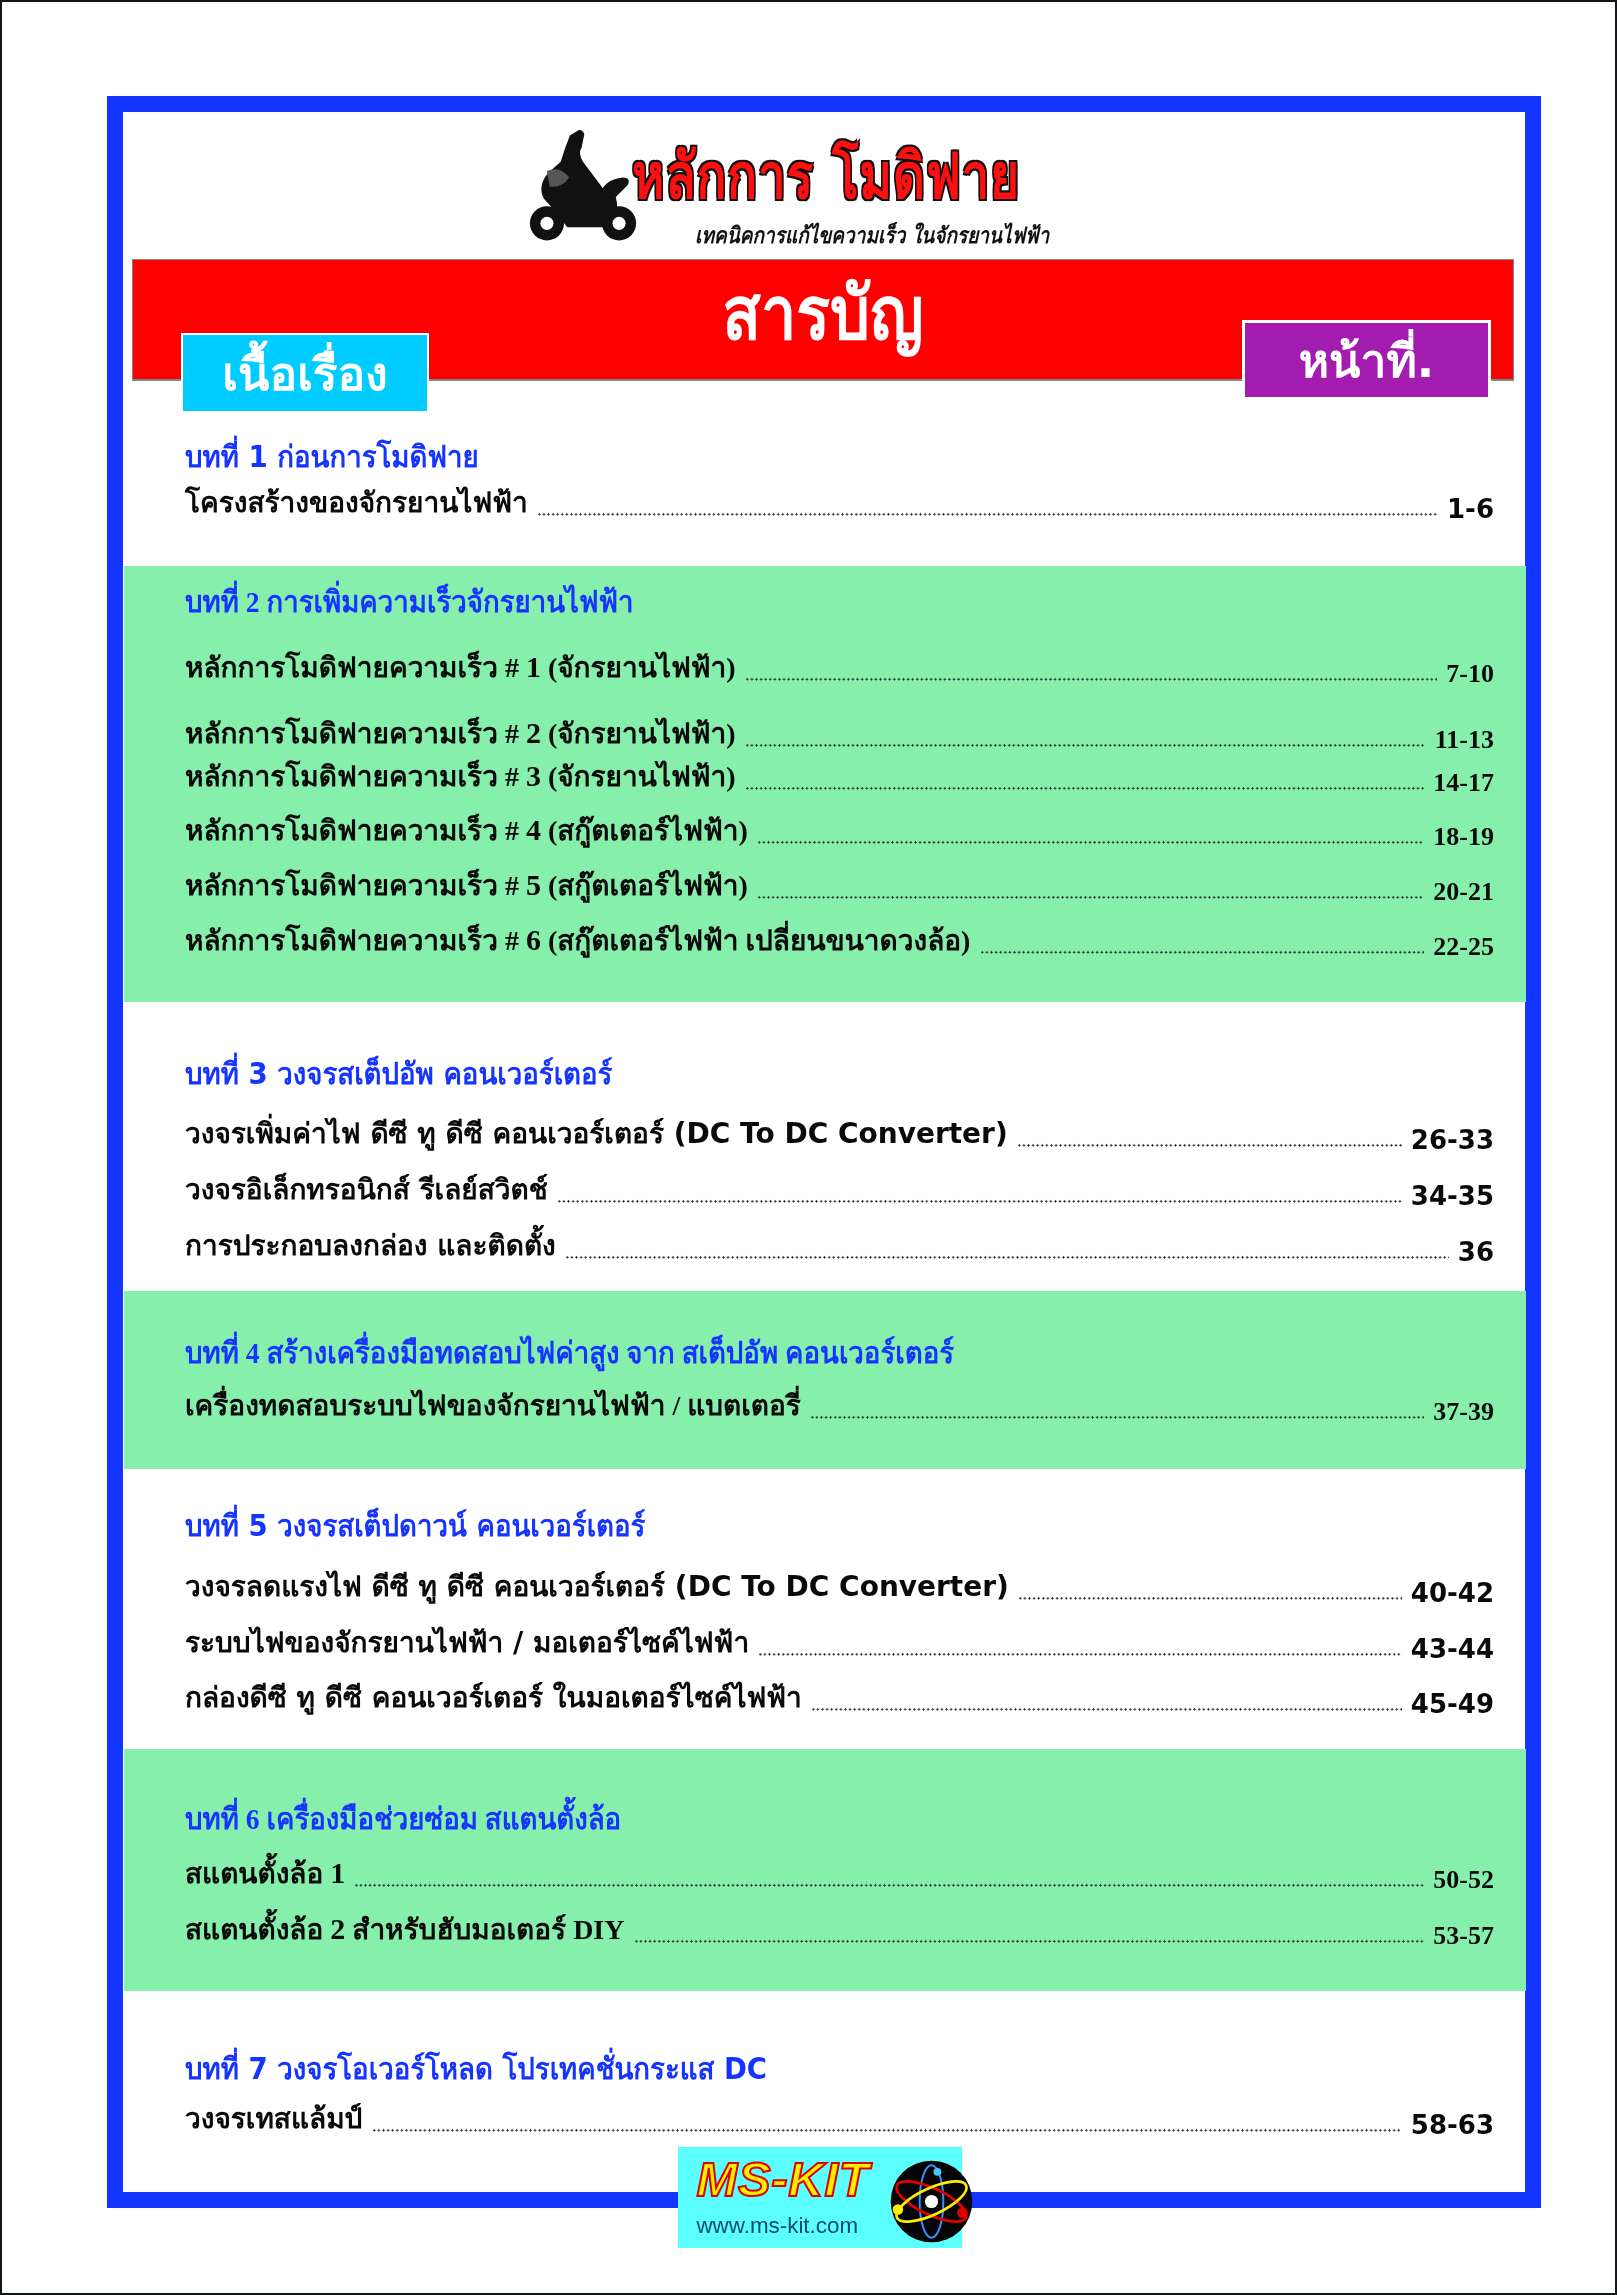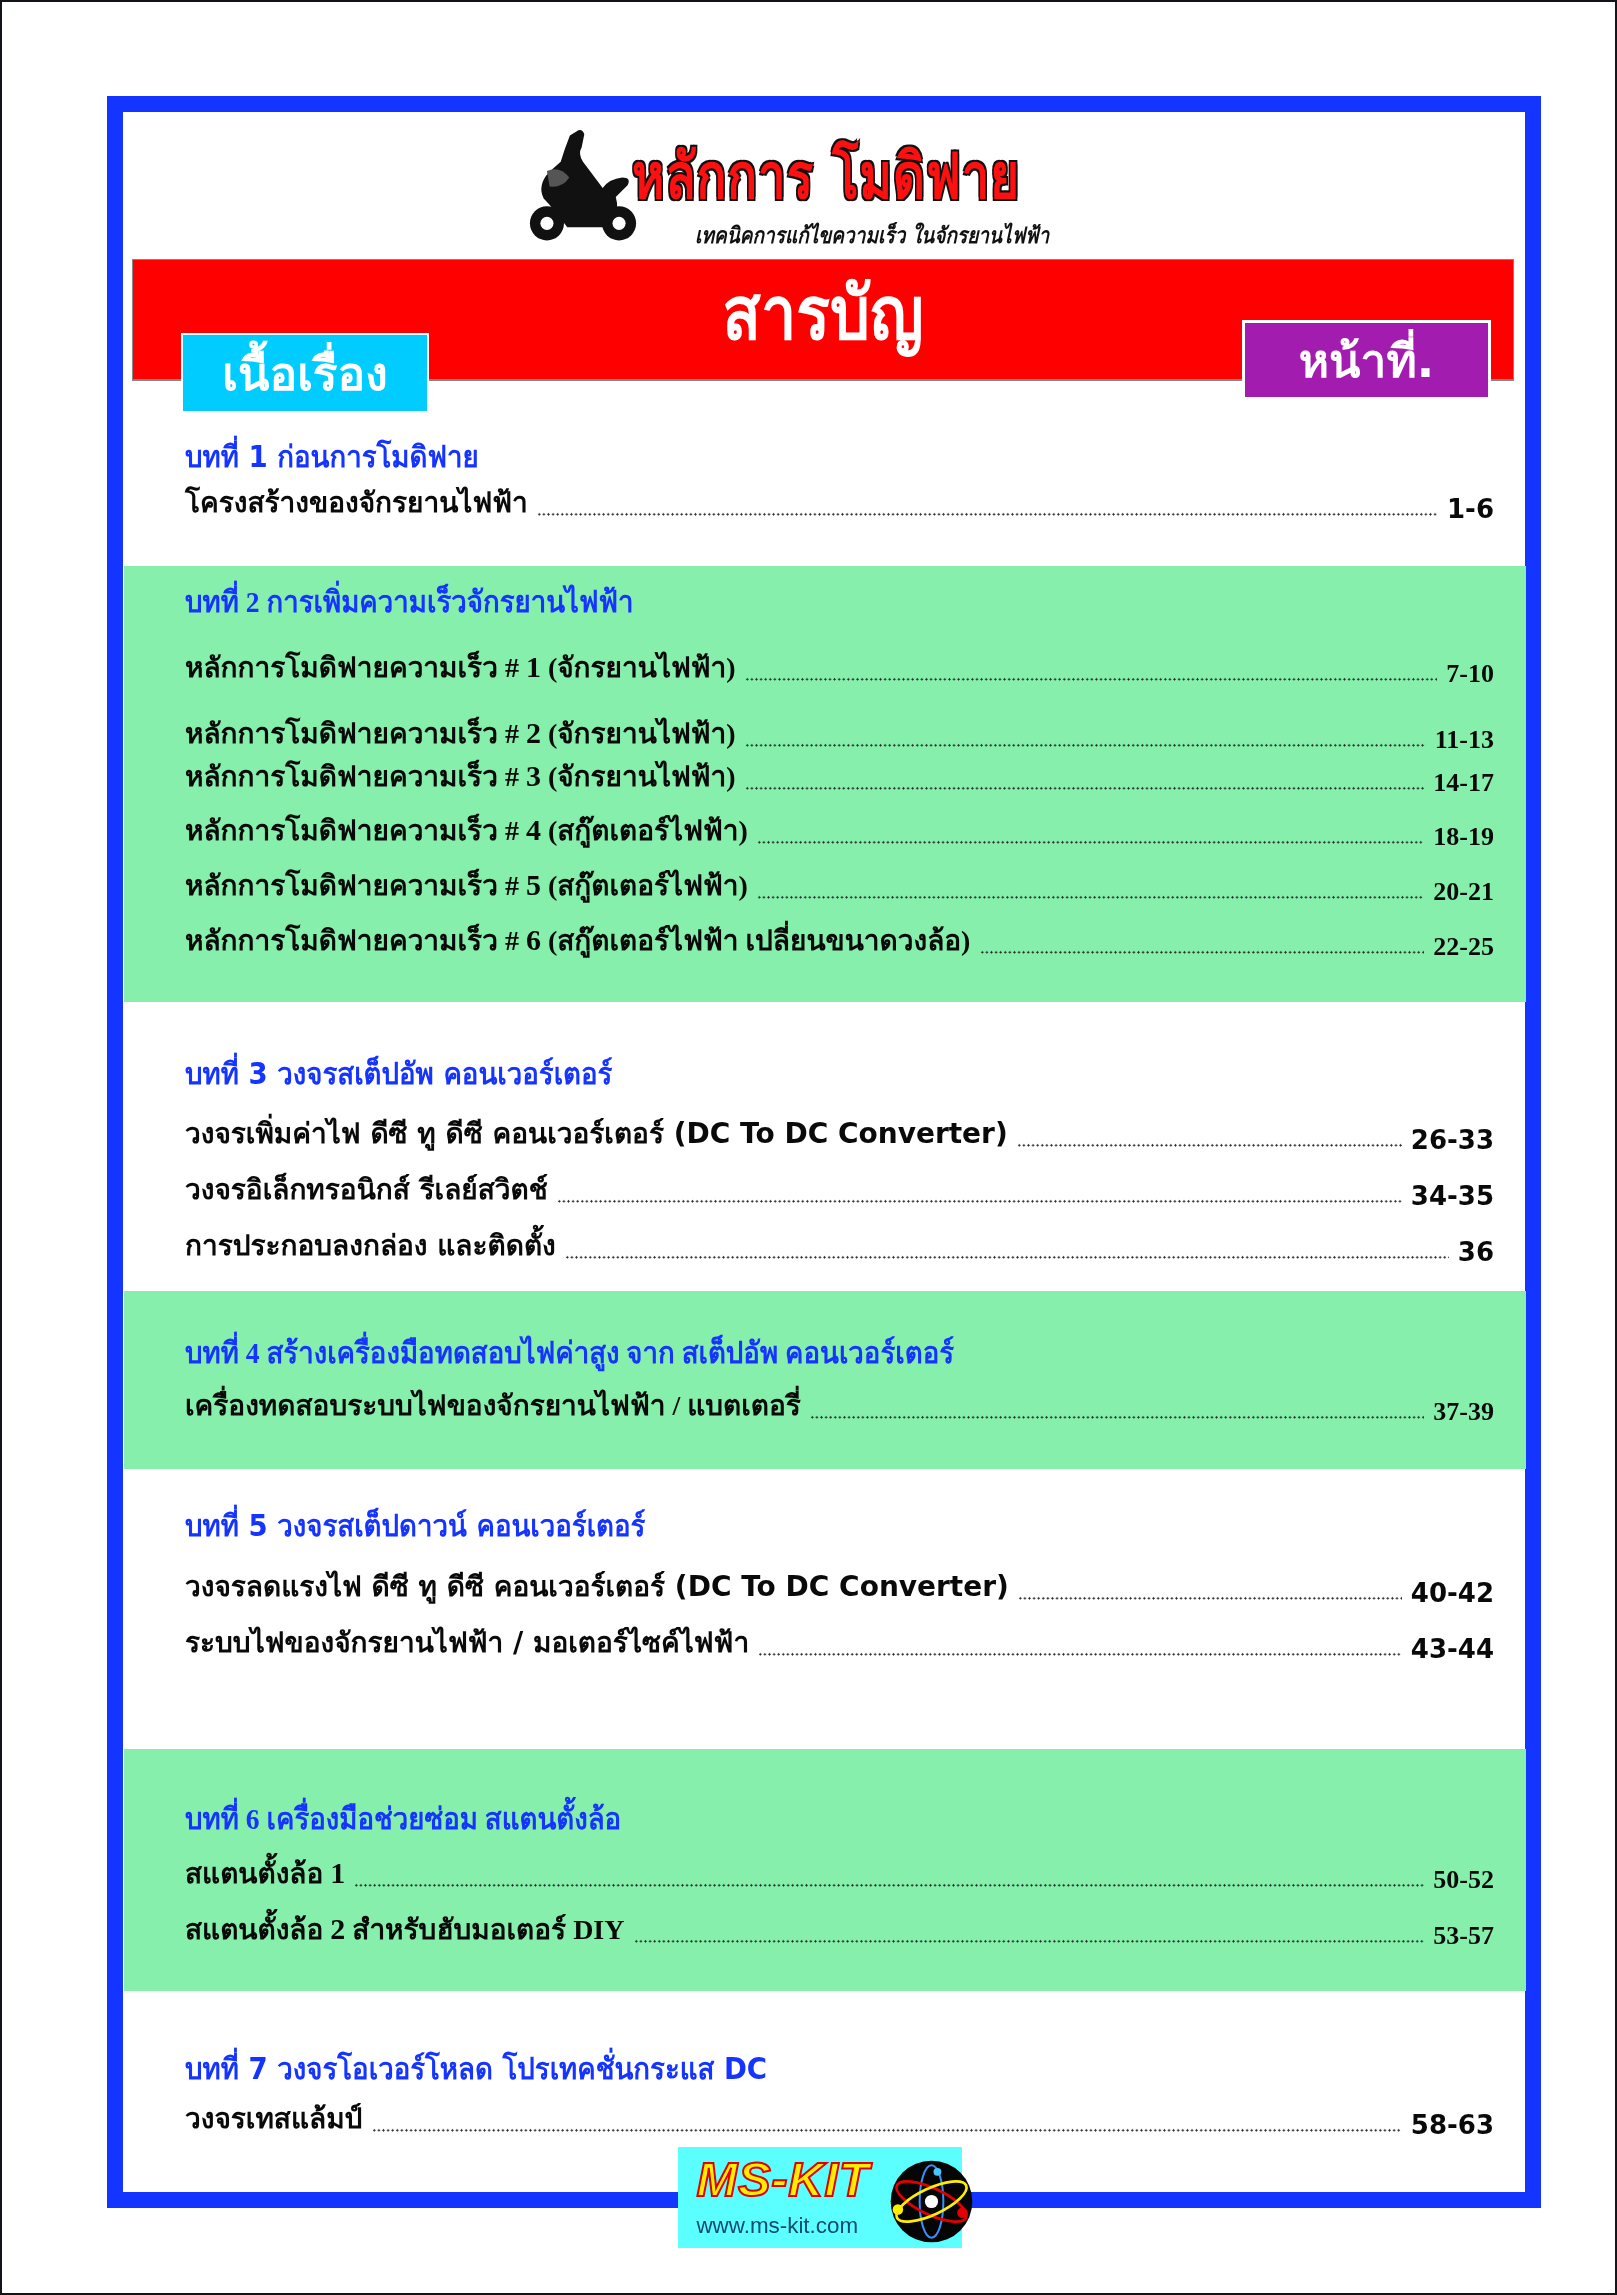--- a/index.html
+++ b/index.html
@@ -190,20 +190,25 @@
   <div class="chapter" style="top:33px;">บทที่ 5 วงจรสเต็ปดาวน์ คอนเวอร์เตอร์</div>
   <div class="entry" style="top:102px;">
     <span class="label">วงจรลดแรงไฟ ดีซี ทู ดีซี คอนเวอร์เตอร์ (DC To DC Converter)</span>
     <span class="dots"></span>
     <span class="page">40-42</span>
   </div>
   <div class="entry" style="top:158px;">
     <span class="label">ระบบไฟของจักรยานไฟฟ้า / มอเตอร์ไซค์ไฟฟ้า</span>
     <span class="dots"></span>
     <span class="page">43-44</span>
+  </div>
+  <div class="entry" style="top:213px;">
+    <span class="label">กล่องดีซี ทู ดีซี คอนเวอร์เตอร์ ในมอเตอร์ไซค์ไฟฟ้า</span>
+    <span class="dots"></span>
+    <span class="page">45-49</span>
   </div>
 </div>
 
 <div class="section gray" style="top:1749px;height:242px;">
   <div class="chapter" style="top:46px;">บทที่ 6 เครื่องมือช่วยซ่อม สแตนตั้งล้อ</div>
   <div class="entry" style="top:109px;">
     <span class="label"><span>สแตนตั้งล้อ </span><span class="num">1</span><span></span></span>
     <span class="dots"></span>
     <span class="page">50-52</span>
   </div>

